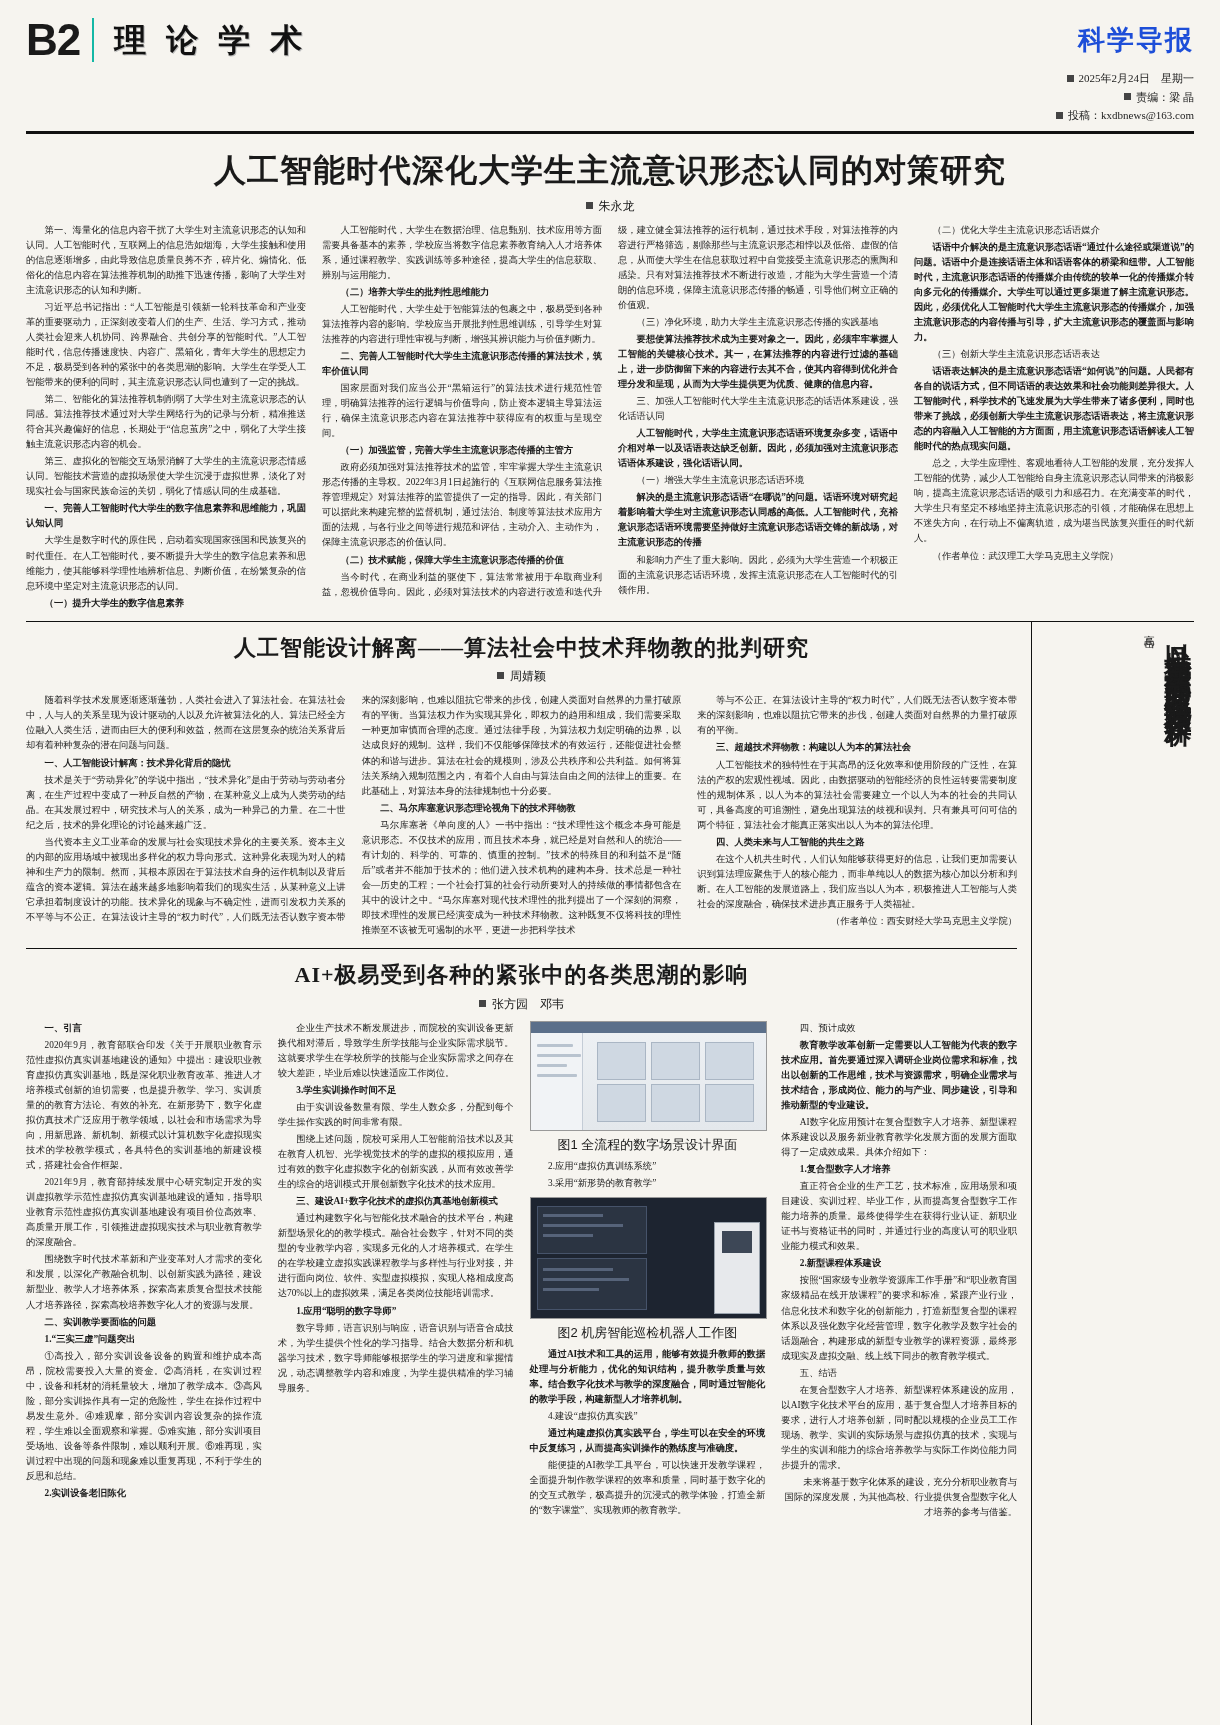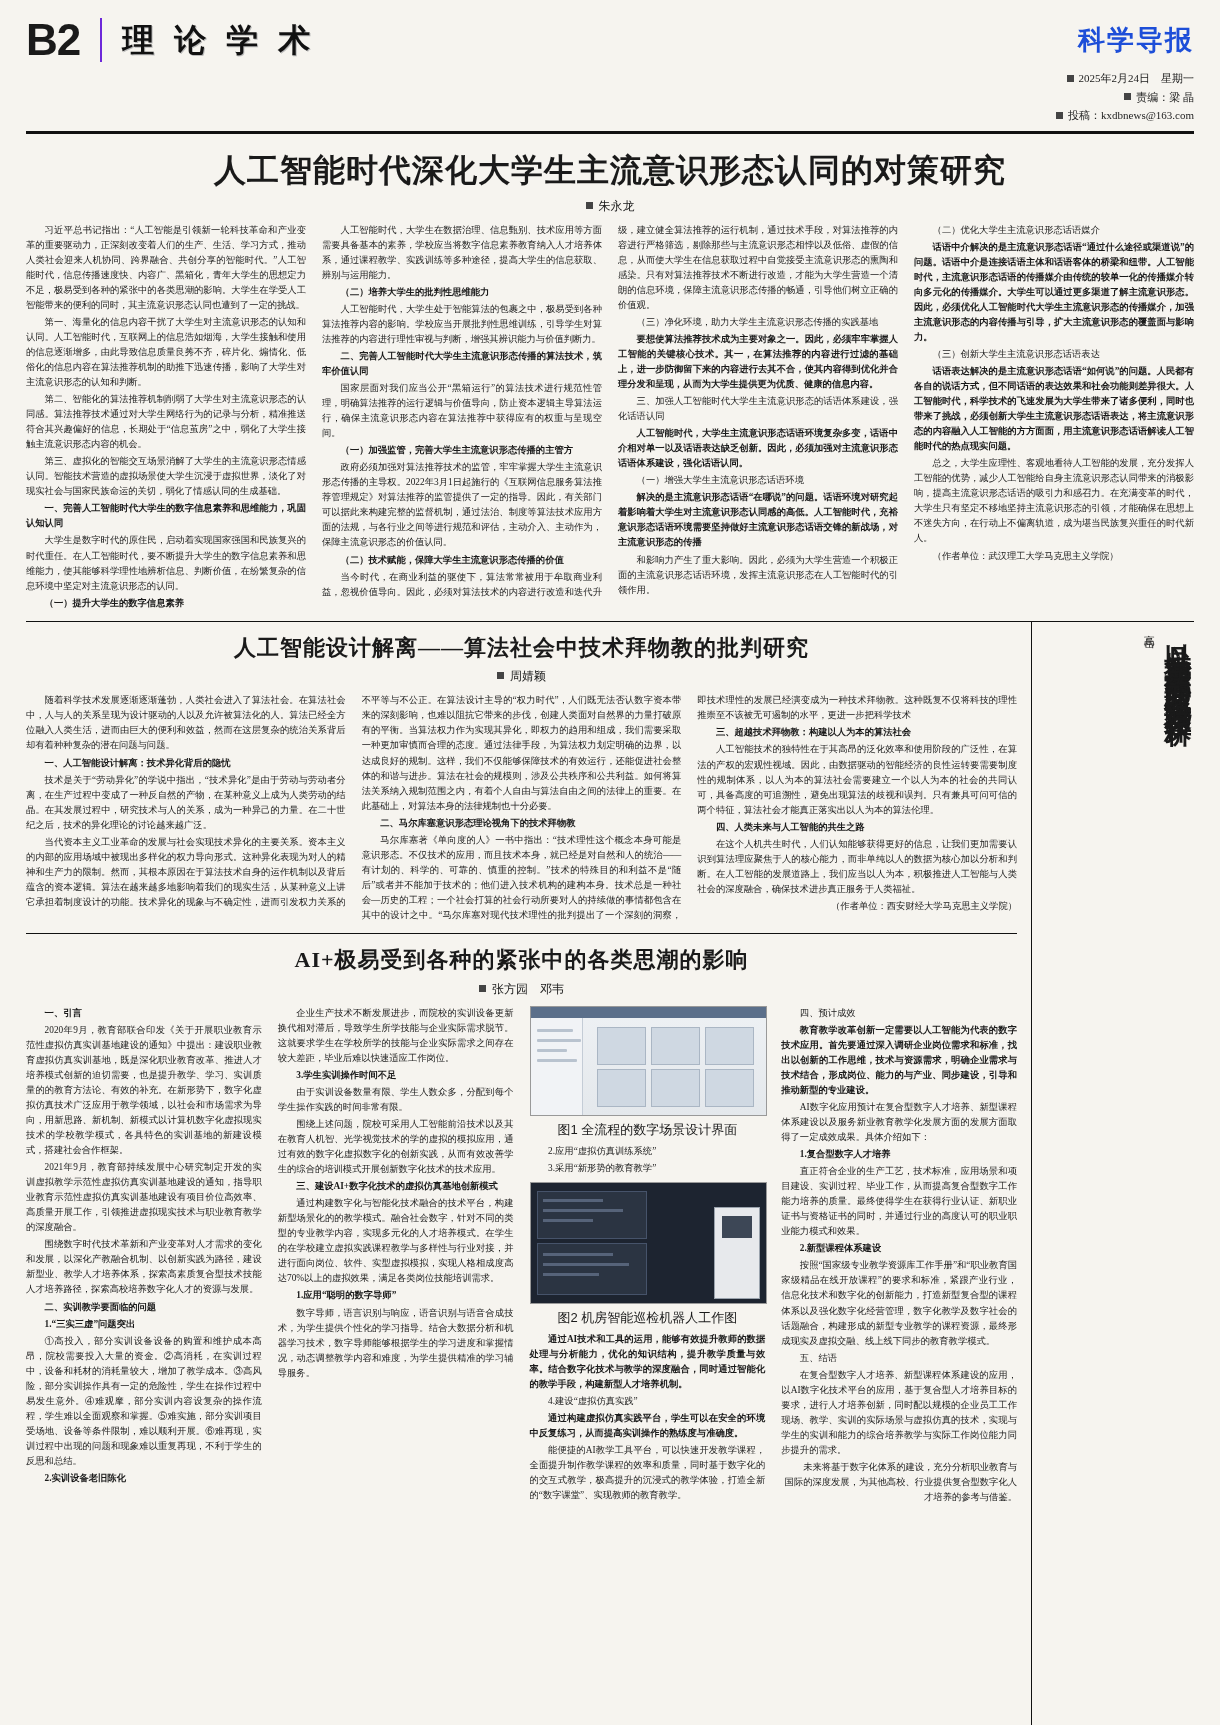--- a/index.html
+++ b/index.html
@@ -19,21 +19,21 @@
   
   .masthead{
     display:flex;align-items:flex-start;justify-content:space-between;
     border-bottom:3px solid #111;
     padding-bottom:6px;
   }
   .mast-left{display:flex;align-items:center;gap:10px;}
   .folio{
     font-family:"Liberation Sans","DejaVu Sans",sans-serif;
     font-size:44px;font-weight:bold;letter-spacing:-1px;
-    line-height:1;padding-right:20px;border-right:2px solid #6d28d9;
+    line-height:1;padding-right:12px;border-right:2px solid #14b8a6;
   }
   .section-title{
     font-family:"Liberation Serif","DejaVu Serif",serif;
     font-size:32px;font-weight:bold;letter-spacing:6px;
     line-height:1;
     padding-left:10px;
     color:#111;
     text-shadow:1px 1px 0 #bbb;
   }
   .mast-right{text-align:right;font-size:11px;line-height:1.7;}
@@ -144,22 +144,22 @@
       </div>
     </div>
   </div>
 
   <div class="block1">
     <div class="headline">人工智能时代深化大学生主流意识形态认同的对策研究</div>
     <div class="byline">
       <span class="sq"></span><span>朱永龙</span>
     </div>
     <div class="cols col-text">
+      <p>第一、海量化的信息内容干扰了大学生对主流意识形态的认知和认同。人工智能时代，互联网上的信息浩如烟海，大学生接触和使用的信息逐渐增多，由此导致信息质量良莠不齐，碎片化、煽情化、低俗化的信息内容在算法推荐机制的助推下迅速传播，影响了大学生对主流意识形态的认知和判断。</p>
       <p>习近平总书记指出：“人工智能是引领新一轮科技革命和产业变革的重要驱动力，正深刻改变着人们的生产、生活、学习方式，推动人类社会迎来人机协同、跨界融合、共创分享的智能时代。”人工智能时代，信息传播速度快、内容广、黑箱化，青年大学生的思想定力不足，极易受到各种的紧张中的各类思潮的影响。大学生在学受人工智能带来的便利的同时，其主流意识形态认同也遭到了一定的挑战。</p>
-      <p>第一、海量化的信息内容干扰了大学生对主流意识形态的认知和认同。人工智能时代，互联网上的信息浩如烟海，大学生接触和使用的信息逐渐增多，由此导致信息质量良莠不齐，碎片化、煽情化、低俗化的信息内容在算法推荐机制的助推下迅速传播，影响了大学生对主流意识形态的认知和判断。</p>
       <p>第二、智能化的算法推荐机制削弱了大学生对主流意识形态的认同感。算法推荐技术通过对大学生网络行为的记录与分析，精准推送符合其兴趣偏好的信息，长期处于“信息茧房”之中，弱化了大学生接触主流意识形态内容的机会。</p>
       <p>第三、虚拟化的智能交互场景消解了大学生的主流意识形态情感认同。智能技术营造的虚拟场景使大学生沉浸于虚拟世界，淡化了对现实社会与国家民族命运的关切，弱化了情感认同的生成基础。</p>
       <p class="sub">一、完善人工智能时代大学生的数字信息素养和思维能力，巩固认知认同</p>
       <p>大学生是数字时代的原住民，启动着实现国家强国和民族复兴的时代重任。在人工智能时代，要不断提升大学生的数字信息素养和思维能力，使其能够科学理性地辨析信息、判断价值，在纷繁复杂的信息环境中坚定对主流意识形态的认同。</p>
       <p class="sub">（一）提升大学生的数字信息素养</p>
       <p>人工智能时代，大学生在数据治理、信息甄别、技术应用等方面需要具备基本的素养，学校应当将数字信息素养教育纳入人才培养体系，通过课程教学、实践训练等多种途径，提高大学生的信息获取、辨别与运用能力。</p>
       <p class="sub">（二）培养大学生的批判性思维能力</p>
       <p>人工智能时代，大学生处于智能算法的包裹之中，极易受到各种算法推荐内容的影响。学校应当开展批判性思维训练，引导学生对算法推荐的内容进行理性审视与判断，增强其辨识能力与价值判断力。</p>
       <p class="sub">二、完善人工智能时代大学生主流意识形态传播的算法技术，筑牢价值认同</p>
       <p>国家层面对我们应当公开“黑箱运行”的算法技术进行规范性管理，明确算法推荐的运行逻辑与价值导向，防止资本逻辑主导算法运行，确保主流意识形态内容在算法推荐中获得应有的权重与呈现空间。</p>
@@ -194,20 +194,21 @@
         <div class="byline">
           <span class="sq"></span><span>周婧颖</span>
         </div>
         <div class="cols col-text">
           <p>随着科学技术发展逐渐逐渐蓬勃，人类社会进入了算法社会。在算法社会中，人与人的关系呈现为设计驱动的人以及允许被算法化的人。算法已经全方位融入人类生活，进而由巨大的便利和效益，然而在这层复杂的统治关系背后却有着种种复杂的潜在问题与问题。</p>
           <p class="sub">一、人工智能设计解离：技术异化背后的隐忧</p>
           <p>技术是关于“劳动异化”的学说中指出，“技术异化”是由于劳动与劳动者分离，在生产过程中变成了一种反自然的产物，在某种意义上成为人类劳动的结晶。在其发展过程中，研究技术与人的关系，成为一种异己的力量。在二十世纪之后，技术的异化理论的讨论越来越广泛。</p>
           <p>当代资本主义工业革命的发展与社会实现技术异化的主要关系。资本主义的内部的应用场域中被现出多样化的权力导向形式。这种异化表现为对人的精神和生产力的限制。然而，其根本原因在于算法技术自身的运作机制以及背后蕴含的资本逻辑。算法在越来越多地影响着我们的现实生活，从某种意义上讲它承担着制度设计的功能。技术异化的现象与不确定性，进而引发权力关系的不平等与不公正。在算法设计主导的“权力时代”，人们既无法否认数字资本带来的深刻影响，也难以阻抗它带来的步伐，创建人类面对自然界的力量打破原有的平衡。当算法权力作为实现其异化，即权力的趋用和组成，我们需要采取一种更加审慎而合理的态度。通过法律手段，为算法权力划定明确的边界，以达成良好的规制。这样，我们不仅能够保障技术的有效运行，还能促进社会整体的和谐与进步。算法在社会的规模则，涉及公共秩序和公共利益。如何将算法关系纳入规制范围之内，有着个人自由与算法自由之间的法律上的重要。在此基础上，对算法本身的法律规制也十分必要。</p>
           <p class="sub">二、马尔库塞意识形态理论视角下的技术拜物教</p>
           <p>马尔库塞著《单向度的人》一书中指出：“技术理性这个概念本身可能是意识形态。不仅技术的应用，而且技术本身，就已经是对自然和人的统治——有计划的、科学的、可靠的、慎重的控制。”技术的特殊目的和利益不是“随后”或者并不能加于技术的；他们进入技术机构的建构本身。技术总是一种社会—历史的工程；一个社会打算的社会行动所要对人的持续做的事情都包含在其中的设计之中。“马尔库塞对现代技术理性的批判提出了一个深刻的洞察，即技术理性的发展已经演变成为一种技术拜物教。这种既复不仅将科技的理性推崇至不该被无可遏制的水平，更进一步把科学技术</p>
+          <p>等与不公正。在算法设计主导的“权力时代”，人们既无法否认数字资本带来的深刻影响，也难以阻抗它带来的步伐，创建人类面对自然界的力量打破原有的平衡。</p>
           <p class="sub">三、超越技术拜物教：构建以人为本的算法社会</p>
           <p>人工智能技术的独特性在于其高昂的泛化效率和使用阶段的广泛性，在算法的产权的宏观性视域。因此，由数据驱动的智能经济的良性运转要需要制度性的规制体系，以人为本的算法社会需要建立一个以人为本的社会的共同认可，具备高度的可追溯性，避免出现算法的歧视和误判。只有兼具可问可信的两个特征，算法社会才能真正落实出以人为本的算法伦理。</p>
           <p class="sub">四、人类未来与人工智能的共生之路</p>
           <p>在这个人机共生时代，人们认知能够获得更好的信息，让我们更加需要认识到算法理应聚焦于人的核心能力，而非单纯以人的数据为核心加以分析和判断。在人工智能的发展道路上，我们应当以人为本，积极推进人工智能与人类社会的深度融合，确保技术进步真正服务于人类福祉。</p>
           <p class="sign">（作者单位：西安财经大学马克思主义学院）</p>
         </div>
       </div>
 
       <div class="rule-h"></div>
 

